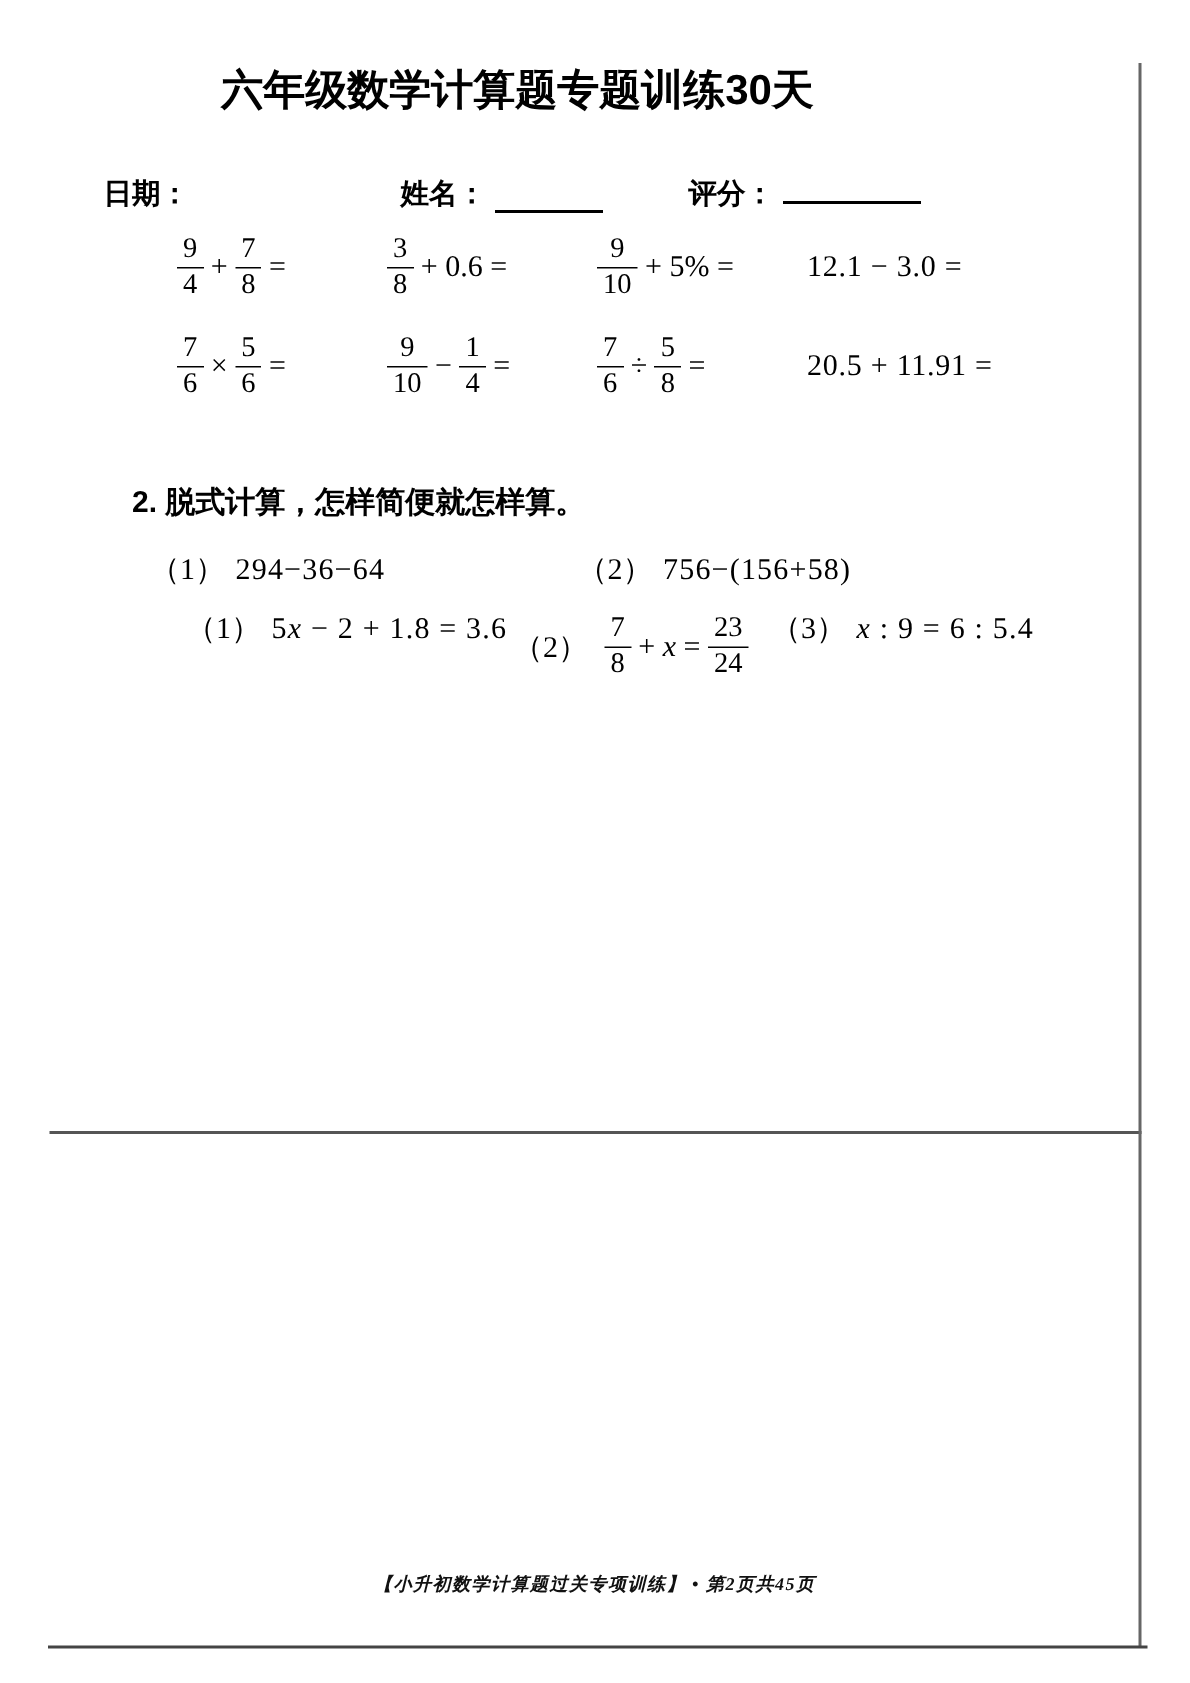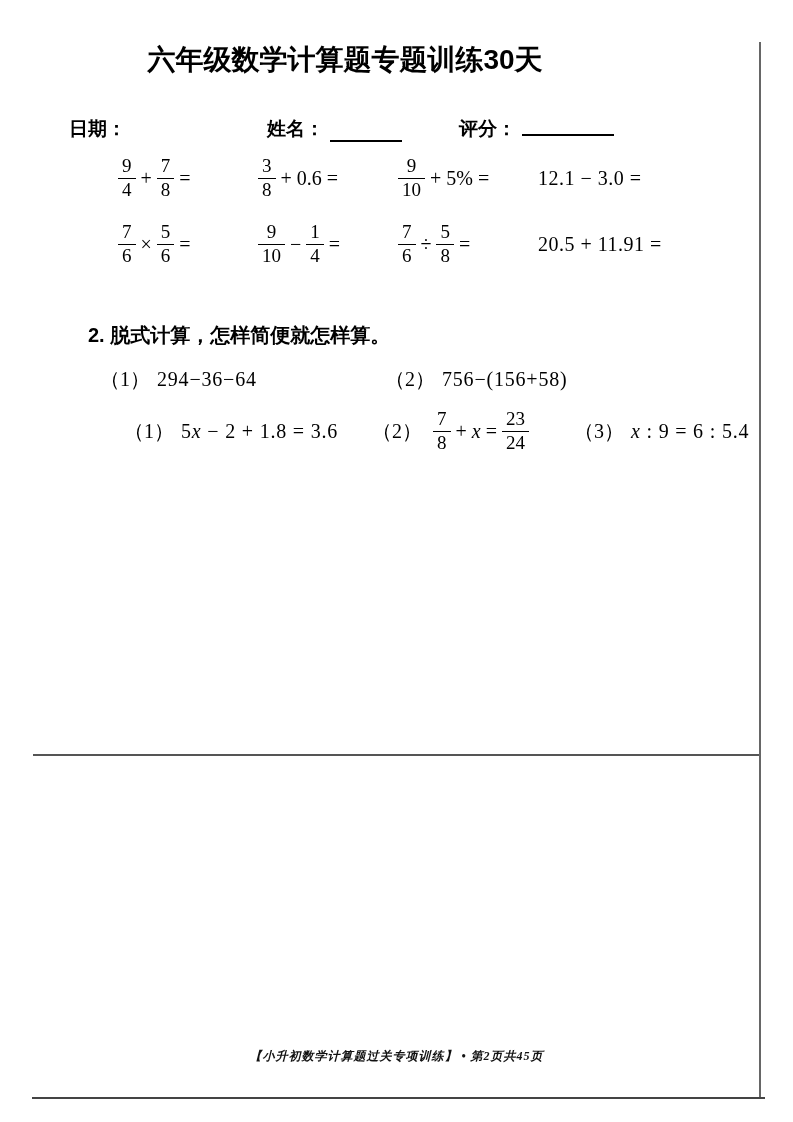--- a/index.html
+++ b/index.html
@@ -44,21 +44,21 @@
 
   .sec2-row { display:flex; margin-left:100px; font-size:20px;align-items:center; }
   .s2r1 { margin-top:18px; }
   .s2r2 { margin-top:138px; }
   .colA { width:285px; }
   .plabel { margin-right:7px; }
   .expr { letter-spacing:0.8px; }
   .var { font-style:italic; }
 
   .sec3-row { display:flex; margin-left:124px; margin-top:12px; height:52px;
-              align-items:center; font-size:20px;gap:30px; }
+              font-size:20px; }
   .eq1 { width:218px; }
   .eq2 { width:172px; }
 
   .divider { position:absolute; left:33px; top:754px; width:728px; height:2px; background:#555; }
   .right-border { position:absolute; left:759px; top:42px; width:2px; height:1056px; background:#666; }
   .bottom-line { position:absolute; left:32px; top:1097px; width:733px; height:2px; background:#444; }
   .footer {
     position:absolute; top:1048px; left:0; width:793px; text-align:center;
     font-family:"Liberation Serif", serif; font-style:italic; font-size:12px;
     letter-spacing:1px; color:#111;font-weight:bold;

